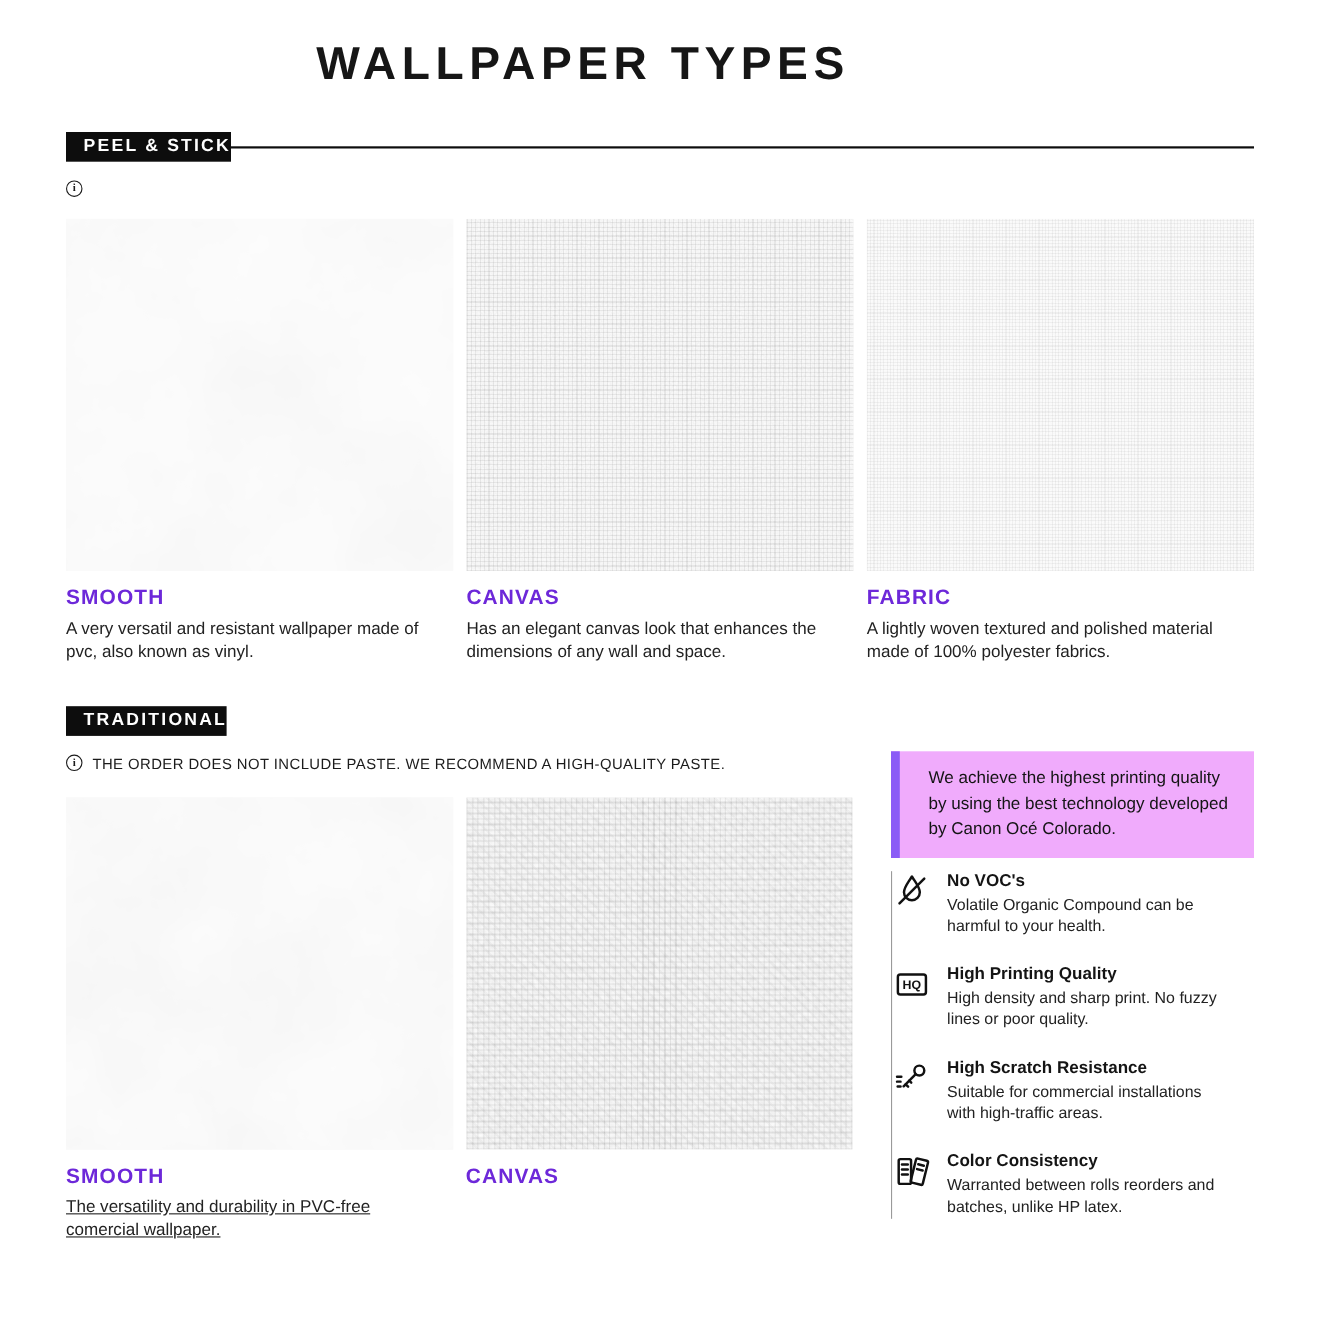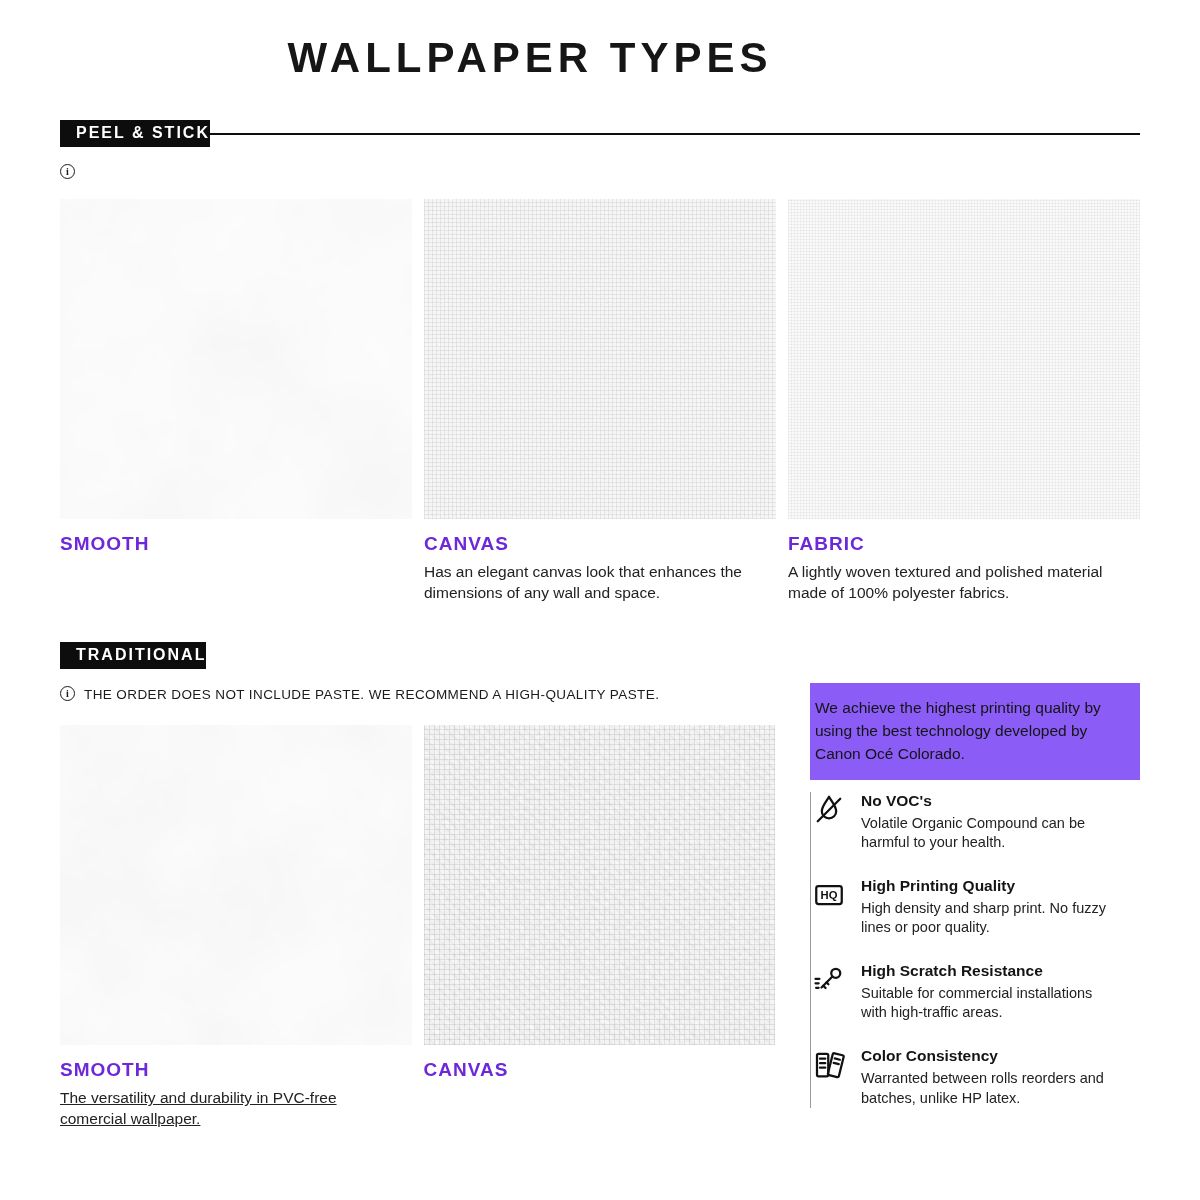--- a/index.html
+++ b/index.html
@@ -37,21 +37,21 @@
       repeating-linear-gradient(45deg, rgba(120,120,120,0.05) 0 2px, rgba(0,0,0,0) 2px 7px); }
 
   .swatch figcaption { margin-top:14px; }
   .swatch-name { font-size:19px; font-weight:700; letter-spacing:1px; color:#6d28d9; }
   .swatch-desc { font-size:15.5px; line-height:1.35; color:#222; margin-top:7px; max-width:330px; }
 
   .bottom-cols { display:flex; gap:35px; align-items:flex-start; }
   .bottom-left { width:715px; }
   .bottom-right { width:330px; margin-top:14px; }
 
-  .highlight { border-left:4px solid #8b5cf6; background:#8b5cf6; padding:13px 16px 14px 1px; }
+  .highlight { border-left:8px solid #8b5cf6; background:#f0abfc; padding:13px 16px 14px 26px; }
   .highlight p { font-size:15.5px; line-height:1.5; color:#141414; }
 
   .features { margin-top:12px; border-left:1px solid #9a9a9a; }
   .feature { display:flex; gap:14px; margin-bottom:24px; }
   .f-icon { flex:0 0 auto; width:36px; height:36px; }
   .f-icon svg { width:36px; height:36px; stroke:#111; fill:none; stroke-width:1.5; stroke-linecap:round; stroke-linejoin:round; }
   .f-icon svg text { fill:#111; stroke:none; font-weight:700; font-size:7.5px; font-family:"Liberation Sans",sans-serif; }
   .f-title { font-size:15.5px; font-weight:700; color:#141414; }
   .f-desc { font-size:14.5px; line-height:1.35; color:#222; margin-top:4px; max-width:250px; }
 </style>
@@ -85,20 +85,21 @@
                 <feFuncG type="linear" slope="0.09" intercept="0.91"></feFuncG>
                 <feFuncB type="linear" slope="0.09" intercept="0.91"></feFuncB>
                 <feFuncA type="linear" slope="0" intercept="1"></feFuncA>
               </feComponentTransfer>
             </filter>
             <rect width="100%" height="100%" filter="url(#f-sm1)"></rect>
           </svg>
         </div>
         <figcaption>
           <div class="swatch-name">SMOOTH</div>
+          <p class="swatch-desc">A very versatil and resistant wallpaper made of pvc, also known as vinyl.</p>
         </figcaption>
       </figure>
 
       <figure class="swatch">
         <div class="tex tex-canvas1">
           <svg class="noise" preserveAspectRatio="none">
             <filter id="f-cv1" x="0" y="0" width="100%" height="100%">
               <feTurbulence type="fractalNoise" baseFrequency="0.55" numOctaves="2" seed="4"></feTurbulence>
               <feColorMatrix type="saturate" values="0"></feColorMatrix>
               <feComponentTransfer>

